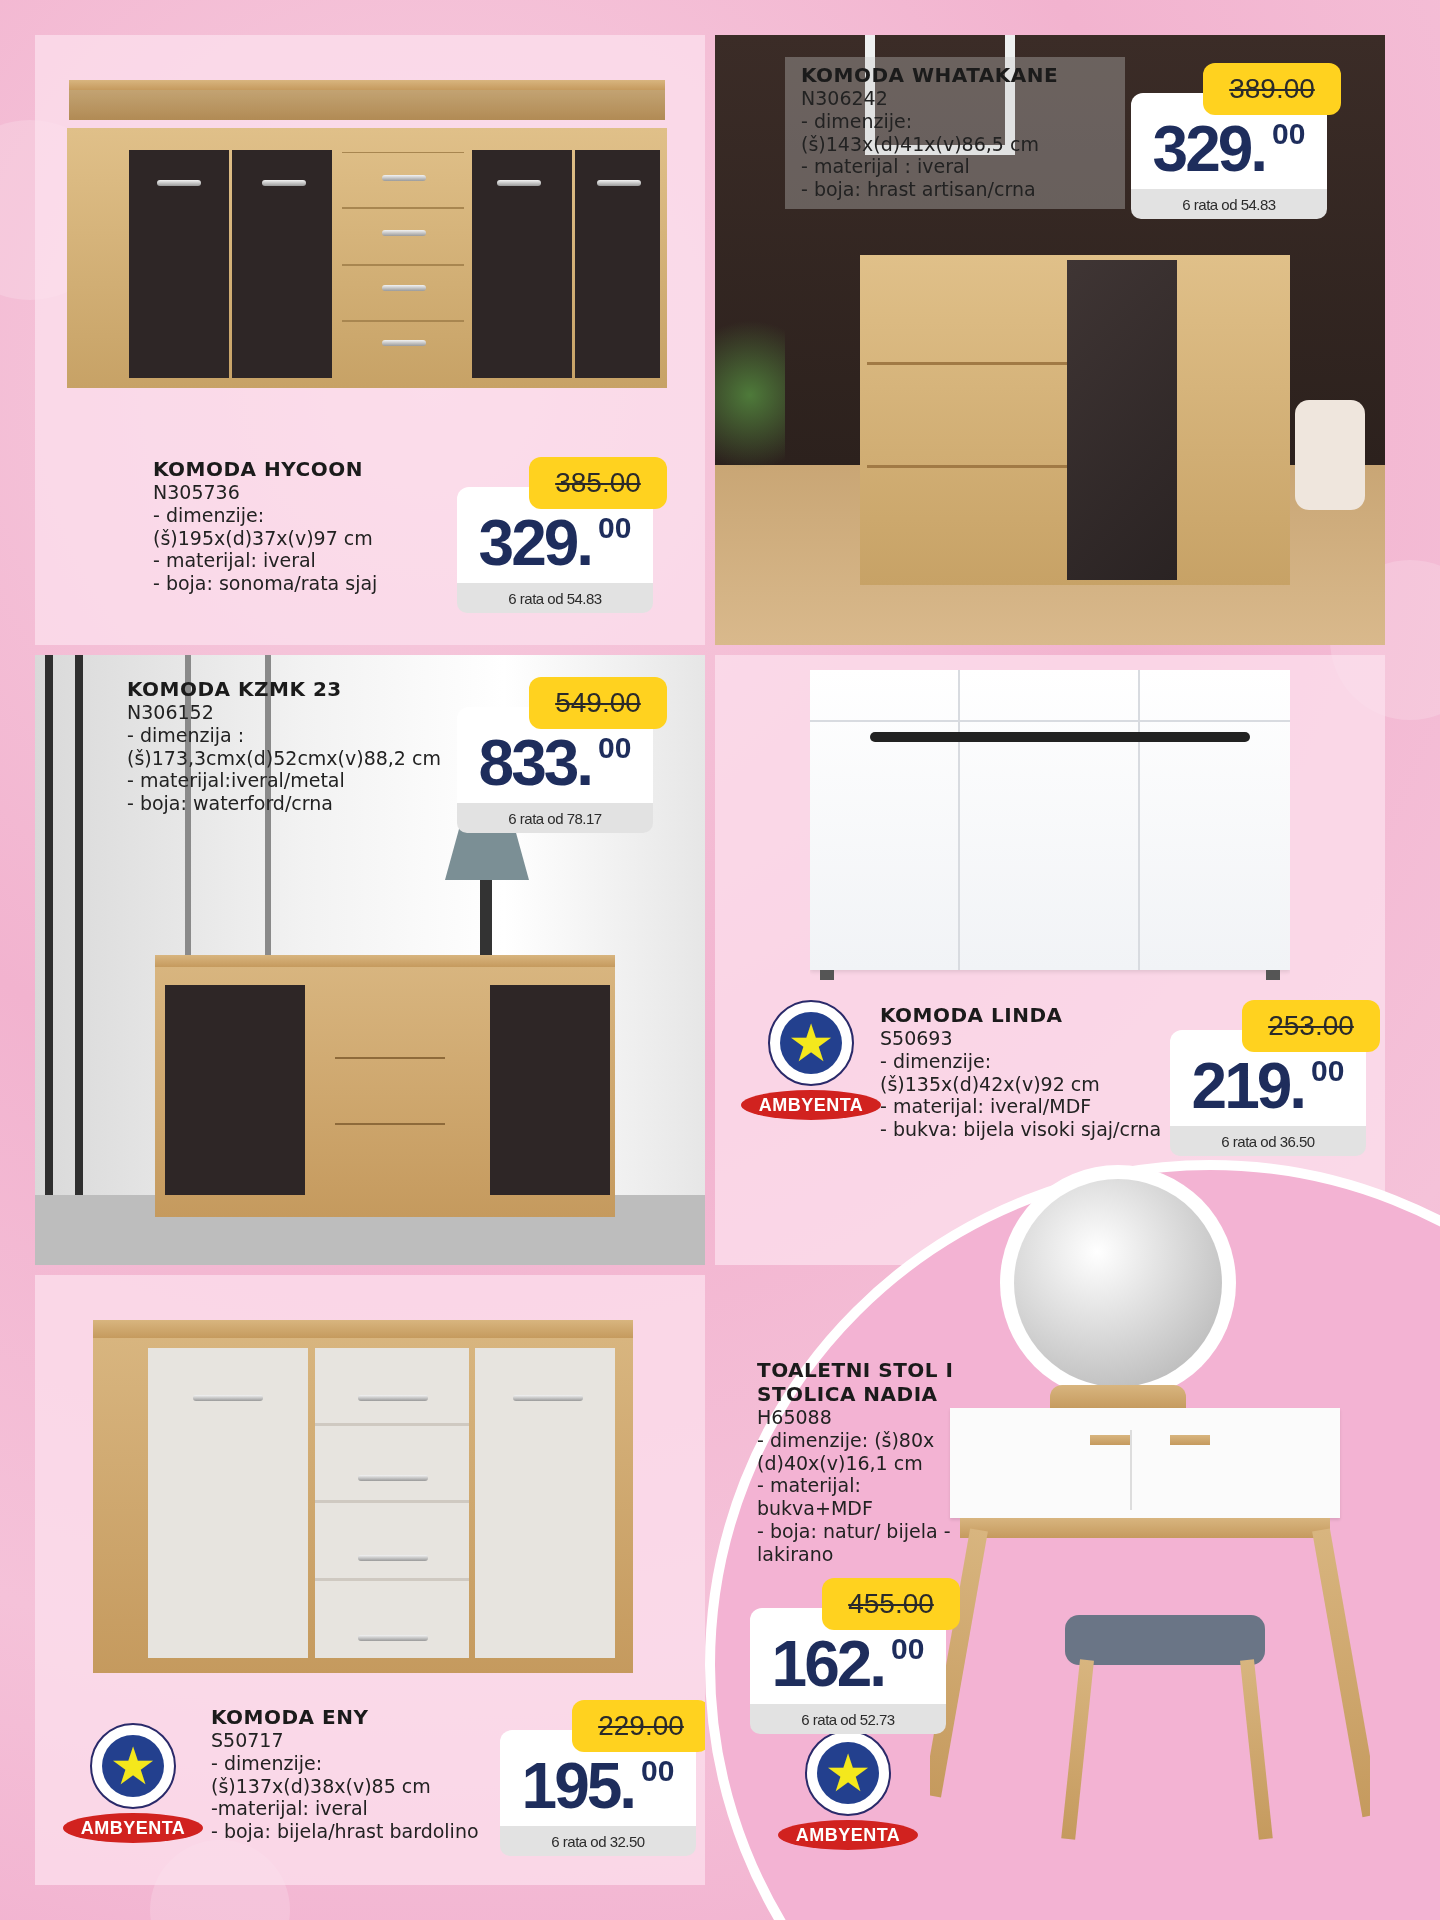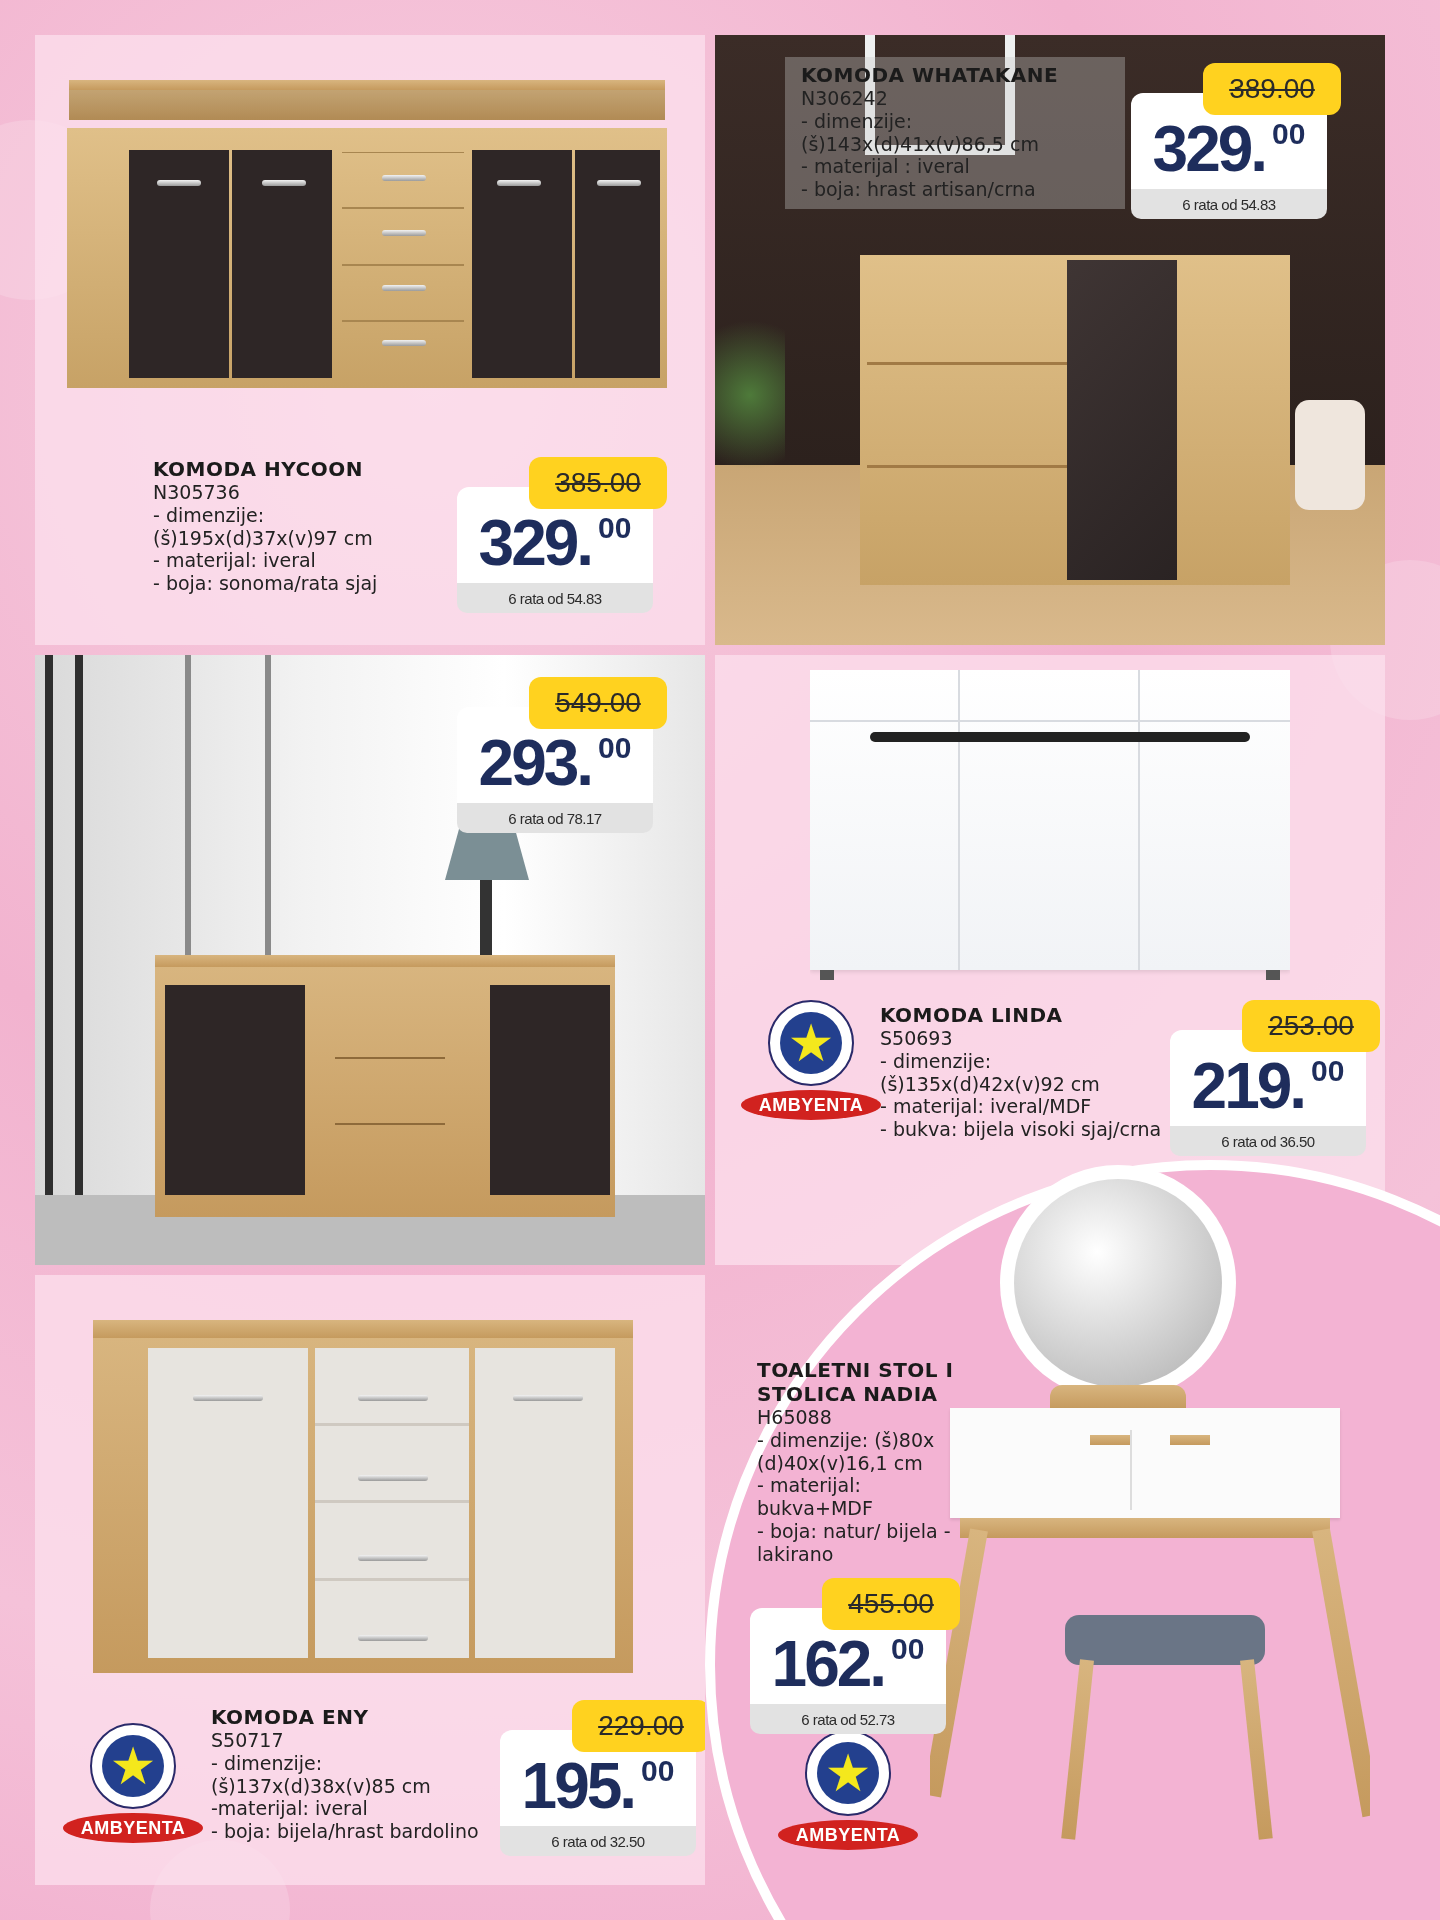--- a/index.html
+++ b/index.html
@@ -163,24 +163,32 @@
     <div class="wood" style="position:absolute;left:120px;top:312px;width:460px;height:250px;"></div>
     <div class="dark" style="position:absolute;left:130px;top:330px;width:140px;height:210px;"></div>
     <div class="dark" style="position:absolute;left:455px;top:330px;width:120px;height:210px;"></div>
     <div style="position:absolute;left:300px;top:338px;width:110px;height:200px;">
       <div style="height:33%;border-bottom:2px solid #8e6a3a;"></div>
       <div style="height:33%;border-bottom:2px solid #8e6a3a;"></div>
     </div>
     <div style="position:absolute;left:410px;top:170px;width:84px;height:55px;background:#7b8f95;clip-path:polygon(18% 0,82% 0,100% 100%,0 100%);"></div>
     <div style="position:absolute;left:445px;top:225px;width:12px;height:75px;background:#333;"></div>
   </div>
+  <div class="info" style="left:92px;top:22px;">
+    <div class="title">KOMODA KZMK 23</div>
+    <div class="code">N306152</div>
+    <div class="line">- dimenzija :</div>
+    <div class="line">(š)173,3cmx(d)52cmx(v)88,2 cm</div>
+    <div class="line">- materijal:iveral/metal</div>
+    <div class="line">- boja: waterford/crna</div>
+  </div>
   <div class="price-block" style="left:422px;top:22px;">
     <div class="price-old">549.00</div>
     <div class="price-main">
-      <span class="int">293</span>
+      <span class="int">833</span>
         <span class="dot">.</span>
         <span class="dec">00</span>
     </div>
     <div class="price-inst">6 rata od 78.17</div>
   </div>
 </div>
 
 <div class="panel" style="left:715px;top:655px;width:670px;height:610px;">
   <div class="photo" style="left:95px;top:15px;width:480px;height:315px;">
     <div style="position:absolute;left:0;top:0;width:480px;height:300px;background:linear-gradient(180deg,#ffffff,#f1f3f6);box-shadow:0 2px 4px rgba(0,0,0,0.1);"></div>

